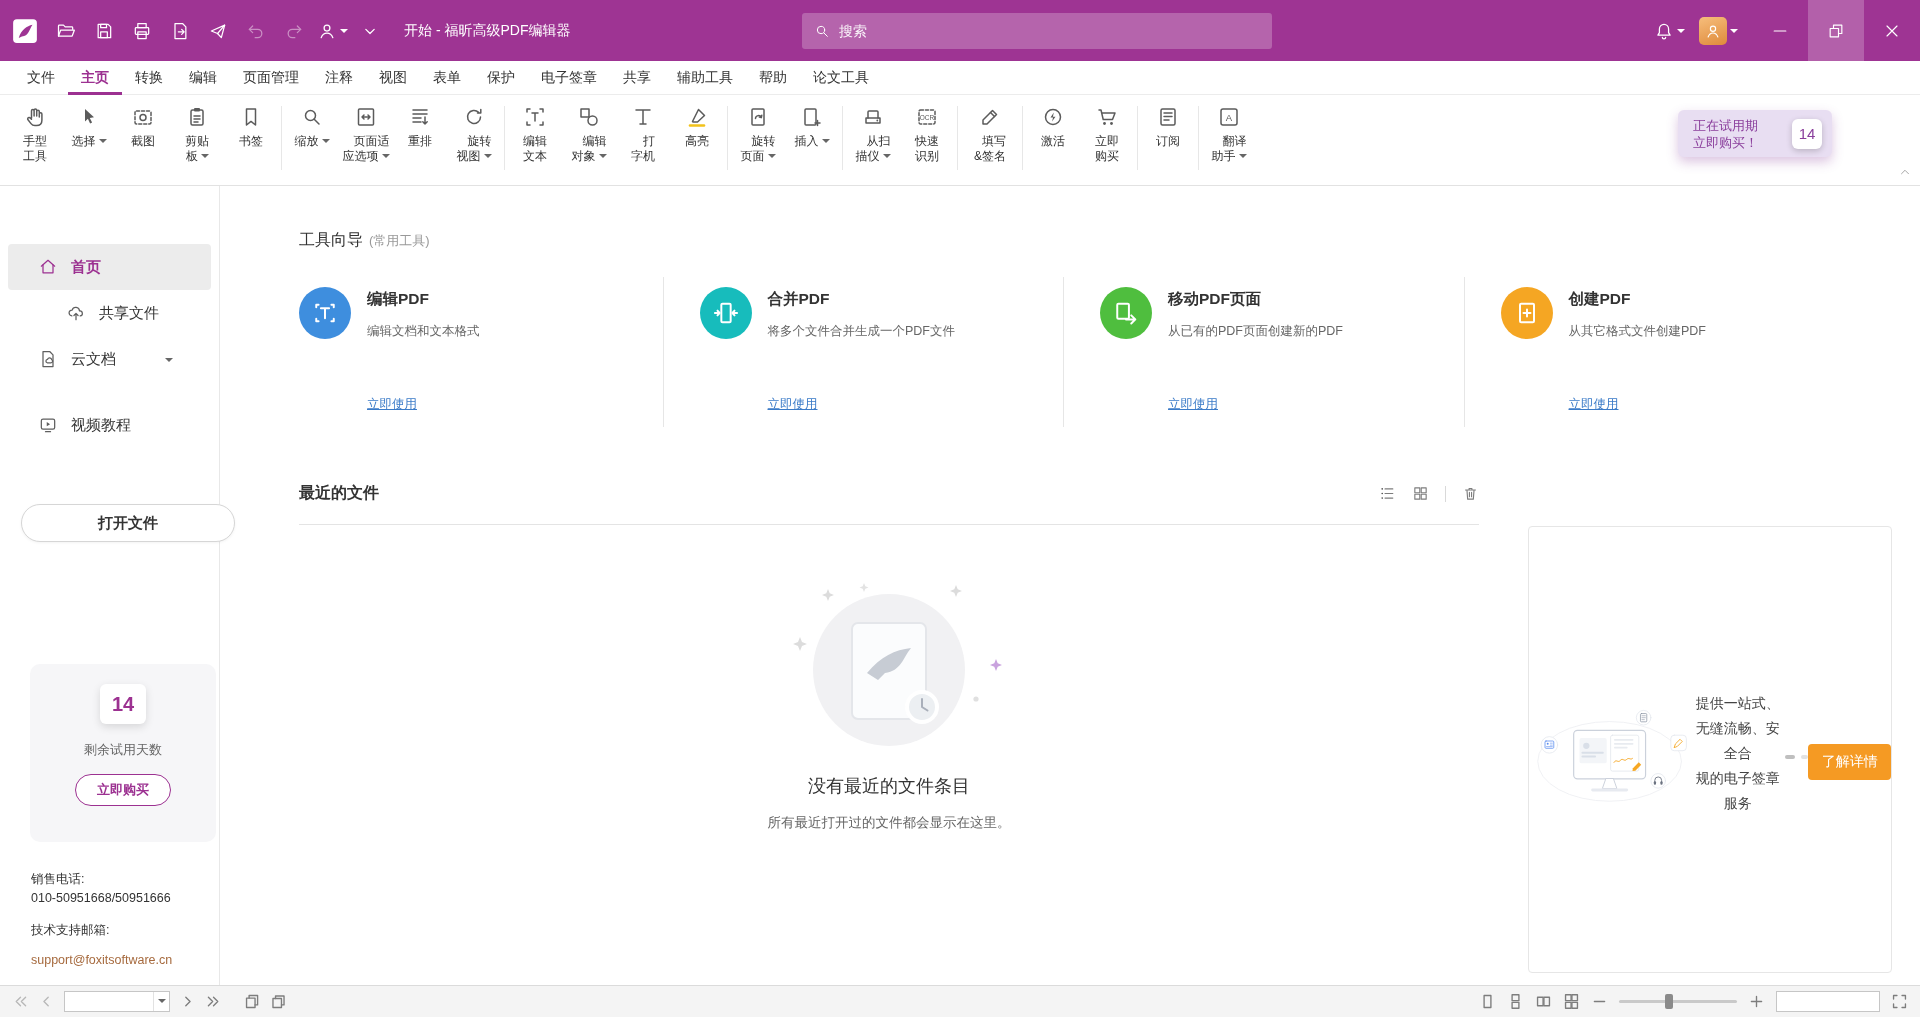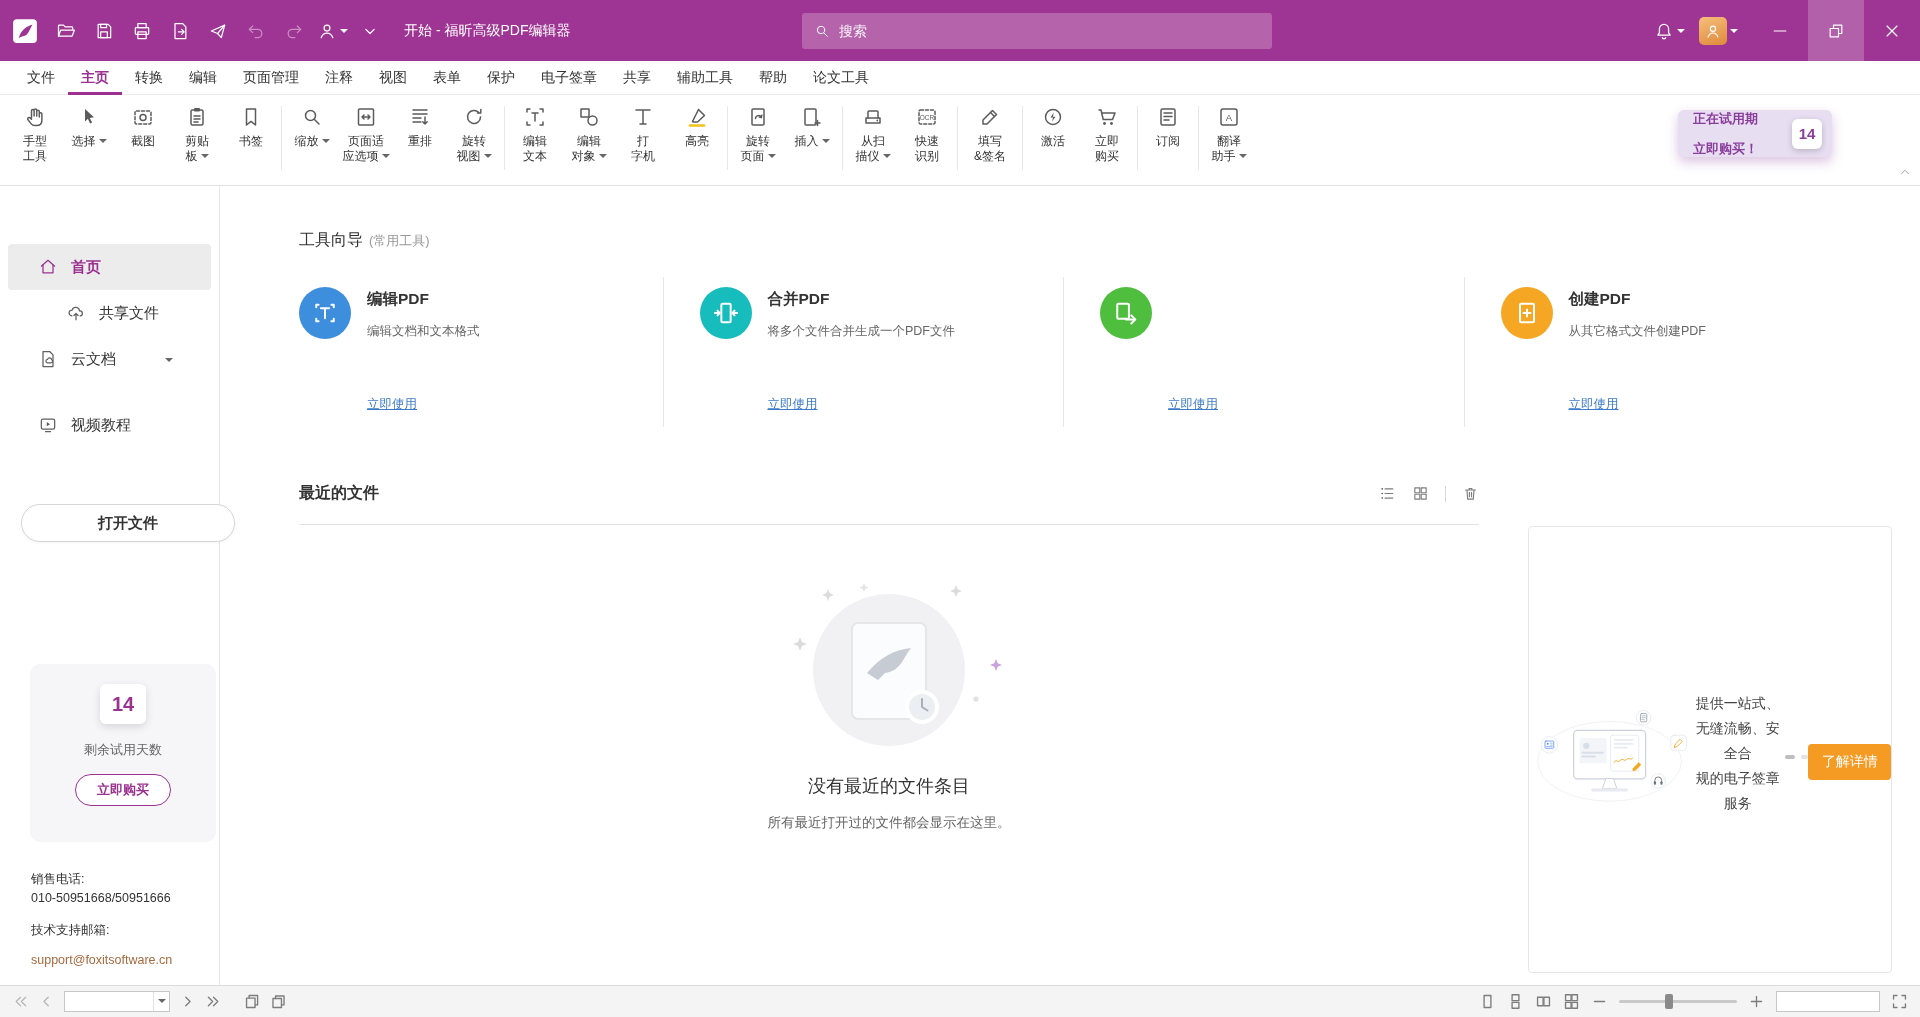--- a/index.html
+++ b/index.html
@@ -31,23 +31,23 @@
 
 
 .menubar{position:absolute;top:61px;left:0;right:0;height:34px;background:#fff;border-bottom:1px solid #ECECEC;display:flex;align-items:flex-start;padding-left:14px}
 .menu-item{padding:0 13px;height:34px;line-height:33px;font-size:14px;color:#333}
 .menu-item.active{color:#9C3191;font-weight:bold;box-shadow:inset 0 -3px 0 #9C3191}
 
 
 .ribbon{position:absolute;top:95px;left:0;right:0;height:91px;background:#fff;border-bottom:1px solid #E2E2E2;display:flex;align-items:flex-start;padding:7px 0 0 8px}
 .rtool{width:54px;min-width:54px;display:flex;flex-direction:column;align-items:center;padding-top:3px}
 .rtool svg{width:24px;height:24px;stroke:#5b5b5b}
-.rtool .lbl{margin-top:5px;font-size:12px;line-height:15px;color:#333;text-align:center}
+.rtool .lbl{margin-top:5px;font-size:12px;line-height:15px;color:#333;text-align:right}
 .rsep{width:1px;height:64px;background:#E7E7E7;margin:4px 3px 0;flex:none}
-.trial-badge{position:absolute;right:88px;top:15px;width:154px;height:47px;background:#E8DEF2;border-radius:6px;color:#8A3E9C;font-size:13px;font-weight:bold;line-height:17px;display:flex;flex-direction:column;justify-content:space-between;padding-left:15px;box-shadow:0 5px 12px rgba(140,62,156,.3)}
+.trial-badge{position:absolute;right:88px;top:15px;width:154px;height:47px;background:#E8DEF2;border-radius:6px;color:#8A3E9C;font-size:13px;font-weight:normal;line-height:17px;display:flex;flex-direction:column;justify-content:center;padding-left:15px;box-shadow:0 5px 12px rgba(140,62,156,.3)}
 .trial-badge .days{position:absolute;right:10px;top:8.5px;width:30px;height:30px;background:#fff;border-radius:6px;font-size:15px;display:flex;align-items:center;justify-content:center;box-shadow:0 2px 6px rgba(0,0,0,.2)}
 .ribbon-collapse{position:absolute;right:8px;bottom:3px}
 .ribbon-collapse svg{width:14px;height:14px;stroke:#9a9a9a}
 
 
 .sidebar{position:absolute;top:186px;left:0;width:220px;bottom:32px;background:#fff;border-right:1px solid #E8E8E8}
 .side-nav{padding-top:58px}
 .side-item{height:46px;display:flex;align-items:center;padding-left:30px;font-size:15px;color:#333;margin:0 8px;border-radius:4px;position:relative}
 .side-item svg{width:20px;height:20px;margin-right:13px;stroke:#5f5f5f;flex:none}
 .side-item.active{background:#ECECEC;color:#9C3191;font-weight:bold}
@@ -594,20 +594,24 @@
           <div class="card-desc">将多个文件合并生成一个PDF文件</div>
         </div>
         <a class="card-link">立即使用</a>
       </div>
       <div class="card">
         <div class="card-icon ci-green">
           <svg viewBox="0 0 24 24">
               <rect x="4.5" y="4" width="10" height="13" rx="1"></rect>
               <path d="M16.5 14l3.5 3.5L16.5 21m3.5-3.5h-8"></path>
             </svg>
+        </div>
+        <div class="card-body">
+          <div class="card-title">移动PDF页面</div>
+          <div class="card-desc">从已有的PDF页面创建新的PDF</div>
         </div>
         <a class="card-link">立即使用</a>
       </div>
       <div class="card">
         <div class="card-icon ci-orange">
           <svg viewBox="0 0 24 24">
               <rect x="6" y="4" width="12" height="16" rx="1"></rect>
               <path d="M12 9v6m-3-3h6"></path>
             </svg>
         </div>

